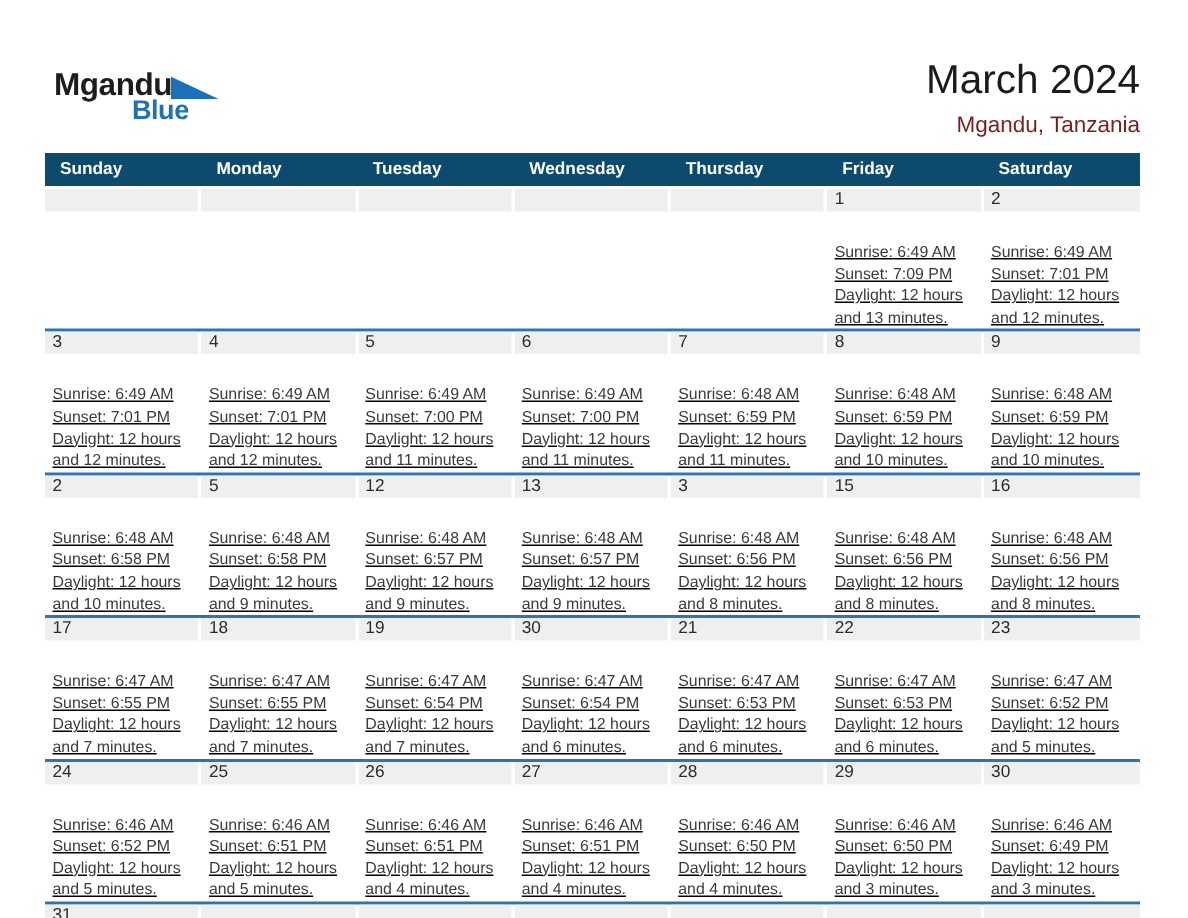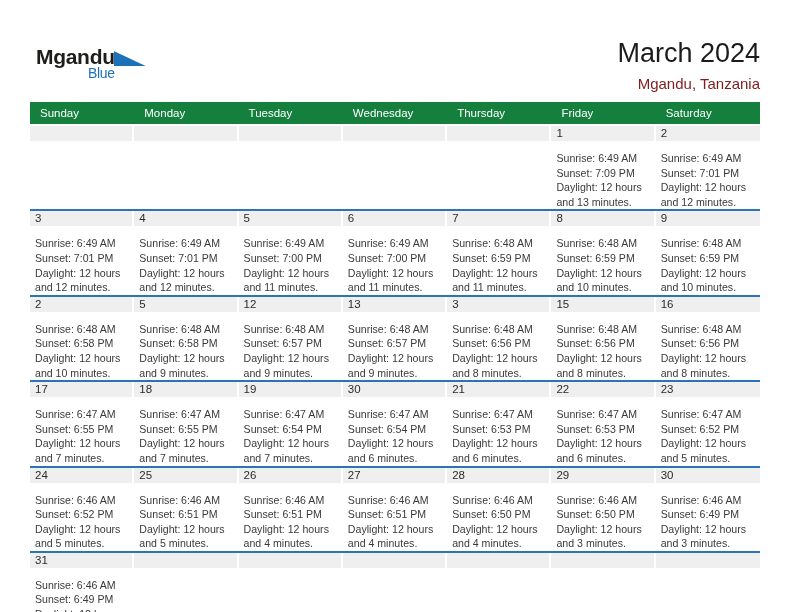--- a/index.html
+++ b/index.html
@@ -7,44 +7,44 @@
     position:relative; width:792px; height:612px; background:#ffffff;
     font-family:"Liberation Sans", sans-serif; overflow:hidden;
   }
 
   
   .logo { position:absolute; left:36px; top:46px; }
   .logo-row { display:flex; align-items:flex-end; }
   .logo-general { font-size:21px; font-weight:600; color:#1d1d1b; letter-spacing:-0.3px; line-height:21px; }
   .logo-tri { width:32px; height:15px; margin-left:-1px; margin-bottom:1px; background:#1d71b8;
               clip-path:polygon(0 0, 100% 100%, 0 100%); }
-  .logo-blue { font-size:14px; font-weight:400; color:#1d71b8; letter-spacing:-0.3px; line-height:18px;
+  .logo-blue { font-size:18px; font-weight:700; color:#1d71b8; letter-spacing:-0.3px; line-height:18px;
                padding-left:52px; margin-top:-3px; }
 
   
   .title-block { position:absolute; right:32px; top:38px; text-align:right;margin-left:28px; }
   .cal-title { font-size:27px; font-weight:500; color:#1b1b1b; line-height:30px; }
   .cal-subtitle { font-size:15px; font-weight:400; color:#7f1d1d; margin-top:7px; }
 
   
   .calendar { position:absolute; left:30px; top:102px; width:730px; }
   .weekday-header {
     display:grid; grid-template-columns:repeat(7,1fr);
-    background:#15803d; height:22px; align-items:center;
+    background:#0c4a6e; height:22px; align-items:center;font-weight:bold;
   }
   .wd { color:#ffffff; font-size:11.5px; padding-left:10px; white-space:nowrap; overflow:hidden; }
 
   .week { display:grid; grid-template-columns:repeat(7,1fr); border-top:2px solid #2e74b5; min-height:72px; }
   .week.first { border-top:none; margin-top:2px; min-height:68px; }
 
   .cell { overflow:hidden; }
   .strip { background:#efefef; height:15px; margin-right:2px; padding-left:5px;
            font-size:11.5px; line-height:15px; color:#2b2b2b; }
   .strip.last { margin-right:0; }
-  .body { padding:10px 3px 0 5px; }
+  .body { padding:20px 3px 0 5px;text-decoration:underline; }
   .ln { font-size:10.6px; line-height:14.6px; color:#3a3a3a; white-space:nowrap; }
 </style>
 </head>
 <body>
 
 <div class="page">
 
   <div class="logo">
     <div class="logo-row">
       <span class="logo-general">Mgandu</span>

